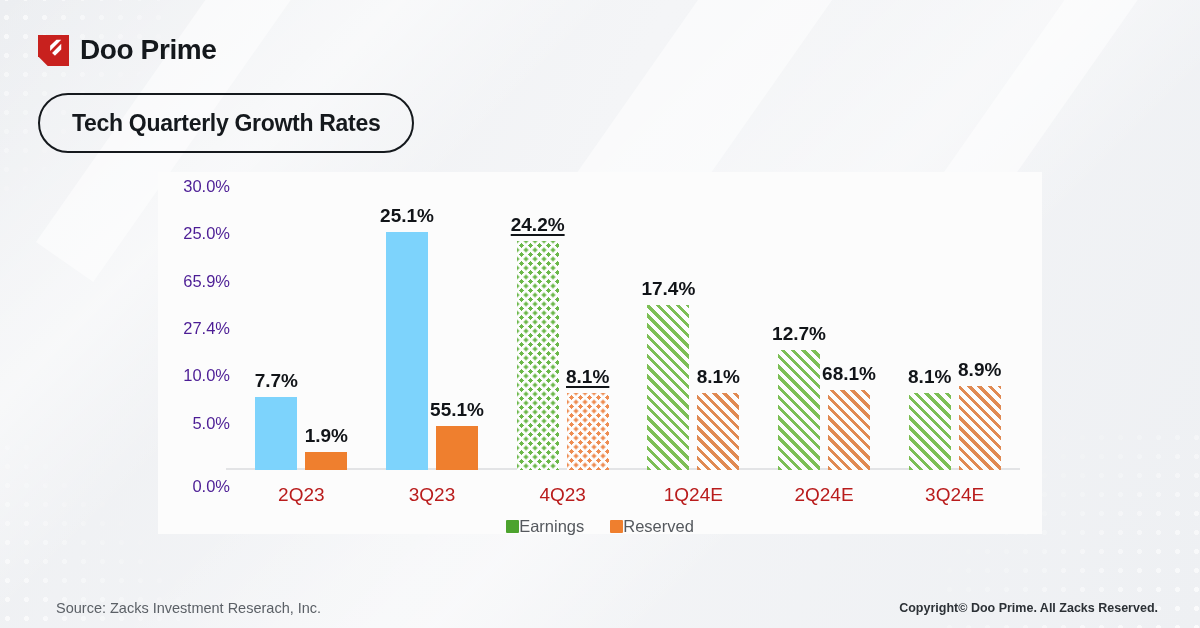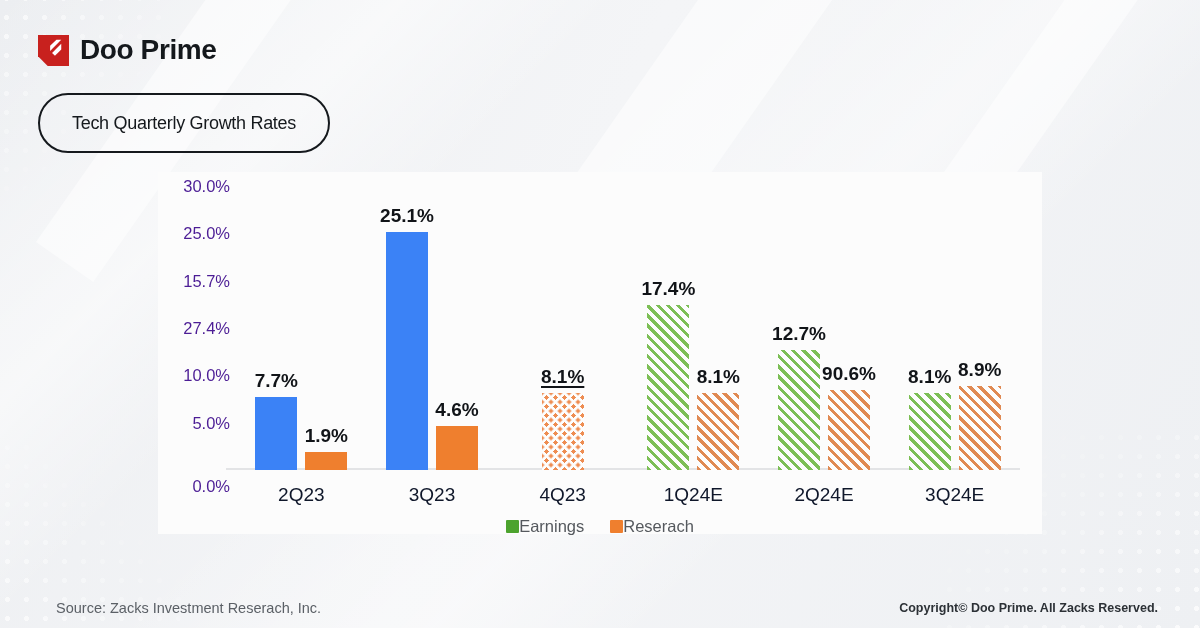--- a/index.html
+++ b/index.html
@@ -44,21 +44,21 @@
   .brand-name{ font-size:28px; font-weight:700; color:#14181c; letter-spacing:-.4px; }
 
   
   .title-pill{
     position:absolute; left:38px; top:93px;
     height:60px; box-sizing:border-box;
     display:flex; align-items:center; padding:0 32px;
     border:2.5px solid #15191d; border-radius:34px;
     background:transparent;
   }
-  .title-pill span{ font-size:18px; font-weight:400; color:#15191d; letter-spacing:-.3px; }
+  .title-pill span{ font-size:23px; font-weight:700; color:#15191d; letter-spacing:-.3px; }
 
   
   .chart-card{
     position:absolute; left:158px; top:172px;
     width:884px; height:362px;
     background:#fcfcfc;
   }
   .plot{ position:absolute; left:78px; top:14px; right:22px; bottom:64px; }
   .axis-labels{ position:absolute; left:0; top:14px; width:72px; bottom:64px; }
   .axis-labels div{
@@ -74,21 +74,21 @@
   .bar-wrap{ position:relative; width:42px; display:flex; flex-direction:column; justify-content:flex-end; height:100%; }
   .bar{ width:100%; position:relative; }
   .bar-label{
     position:absolute; bottom:100%; left:50%; transform:translateX(-50%);
     margin-bottom:5px; font-size:19px; font-weight:700; color:#111418;
     white-space:nowrap;
   }
   .bar-label.underline{ text-decoration:underline; text-underline-offset:3px; text-decoration-thickness:2px; }
 
   
-  .fill-solid-g{ background:#3b82f6; }
+  .fill-solid-g{ background:#7dd3fc; }
   .fill-solid-o{ background:#ef7f2e; }
   .fill-dot-g{
     background-color:#fdfdfd;
     background-image:radial-gradient(#6cb84a 2.1px, transparent 2.2px),radial-gradient(#6cb84a 2.1px, transparent 2.2px);
     background-size:9px 9px; background-position:0 0, 4.5px 4.5px;
   }
   .fill-dot-o{
     background-color:#fdfdfd;
     background-image:radial-gradient(#ee8d52 2.1px, transparent 2.2px),radial-gradient(#ee8d52 2.1px, transparent 2.2px);
     background-size:9px 9px; background-position:0 0, 4.5px 4.5px;
@@ -96,21 +96,21 @@
   .fill-hatch-g{
     background-color:#fdfdfd;
     background-image:repeating-linear-gradient(45deg,#7dbf56 0 3.2px, transparent 3.2px 7.2px);
   }
   .fill-hatch-o{
     background-color:#fdfdfd;
     background-image:repeating-linear-gradient(45deg,#e08a53 0 3.2px, transparent 3.2px 7.2px);
   }
 
   .cat-labels{ position:absolute; left:78px; right:22px; bottom:28px; display:flex; }
-  .cat-labels div{ flex:1; text-align:center; font-size:19px; color:#0f172a; }
+  .cat-labels div{ flex:1; text-align:center; font-size:19px; color:#b91c1c; }
 
   .legend{
     position:absolute; left:0; right:0; bottom:-2px;
     display:flex; justify-content:center; align-items:center; gap:26px;
   }
   .legend-item{ display:flex; align-items:center; }
   .legend-swatch{ width:13px; height:13px; border-radius:1px; }
   .legend-text{ font-size:16.5px; color:#55595e; }
 
   
@@ -140,21 +140,21 @@
   <div class="title-pill">
     <span>Tech Quarterly Growth Rates</span>
   </div>
 
   <div class="chart-card">
     <div class="axis-labels" id="axis-labels">
         <div style="top: 100%; margin-top: 16px;">0.0%</div>
         <div style="top: 83.3333%;">5.0%</div>
         <div style="top: 66.6667%;">10.0%</div>
         <div style="top: 50%;">27.4%</div>
-        <div style="top: 33.3333%;">15.7%</div>
+        <div style="top: 33.3333%;">65.9%</div>
         <div style="top: 16.6667%;">25.0%</div>
         <div style="top: 0%;">30.0%</div>
       </div>
     <div class="baseline"></div>
     <div class="plot">
       <div class="groups" id="groups">
           <div class="group">
             <div class="bar-wrap">
               <div class="bar fill-solid-g" style="height: 25.6667%;">
                 <div class="bar-label">7.7%</div>
@@ -167,25 +167,30 @@
             </div>
           </div>
           <div class="group">
             <div class="bar-wrap">
               <div class="bar fill-solid-g" style="height: 83.6667%;">
                 <div class="bar-label">25.1%</div>
               </div>
             </div>
             <div class="bar-wrap">
               <div class="bar fill-solid-o" style="height: 15.3333%;">
-                <div class="bar-label">4.6%</div>
-              </div>
-            </div>
-          </div>
-          <div class="group">
+                <div class="bar-label">55.1%</div>
+              </div>
+            </div>
+          </div>
+          <div class="group">
+            <div class="bar-wrap">
+              <div class="bar fill-dot-g" style="height: 80.6667%;">
+                <div class="bar-label underline">24.2%</div>
+              </div>
+            </div>
             <div class="bar-wrap">
               <div class="bar fill-dot-o" style="height: 27%;">
                 <div class="bar-label underline">8.1%</div>
               </div>
             </div>
           </div>
           <div class="group">
             <div class="bar-wrap">
               <div class="bar fill-hatch-g" style="height: 58%;">
                 <div class="bar-label">17.4%</div>
@@ -198,21 +203,21 @@
             </div>
           </div>
           <div class="group">
             <div class="bar-wrap">
               <div class="bar fill-hatch-g" style="height: 42.3333%;">
                 <div class="bar-label">12.7%</div>
               </div>
             </div>
             <div class="bar-wrap">
               <div class="bar fill-hatch-o" style="height: 28%;">
-                <div class="bar-label">90.6%</div>
+                <div class="bar-label">68.1%</div>
               </div>
             </div>
           </div>
           <div class="group">
             <div class="bar-wrap">
               <div class="bar fill-hatch-g" style="height: 27%;">
                 <div class="bar-label">8.1%</div>
               </div>
             </div>
             <div class="bar-wrap">
@@ -231,20 +236,20 @@
         <div>2Q24E</div>
         <div>3Q24E</div>
       </div>
     <div class="legend" id="legend">
         <div class="legend-item">
           <span class="legend-swatch" style="background: rgb(76, 163, 46);"></span>
           <span class="legend-text">Earnings</span>
         </div>
         <div class="legend-item">
           <span class="legend-swatch" style="background: rgb(239, 127, 46);"></span>
-          <span class="legend-text">Reserach</span>
+          <span class="legend-text">Reserved</span>
         </div>
       </div>
   </div>
 
   <div class="footer-src">Source: Zacks Investment Reserach, Inc.</div>
   <div class="footer-cr">Copyright© Doo Prime. All Zacks Reserved.</div>
 </div>
 
 </body></html>

